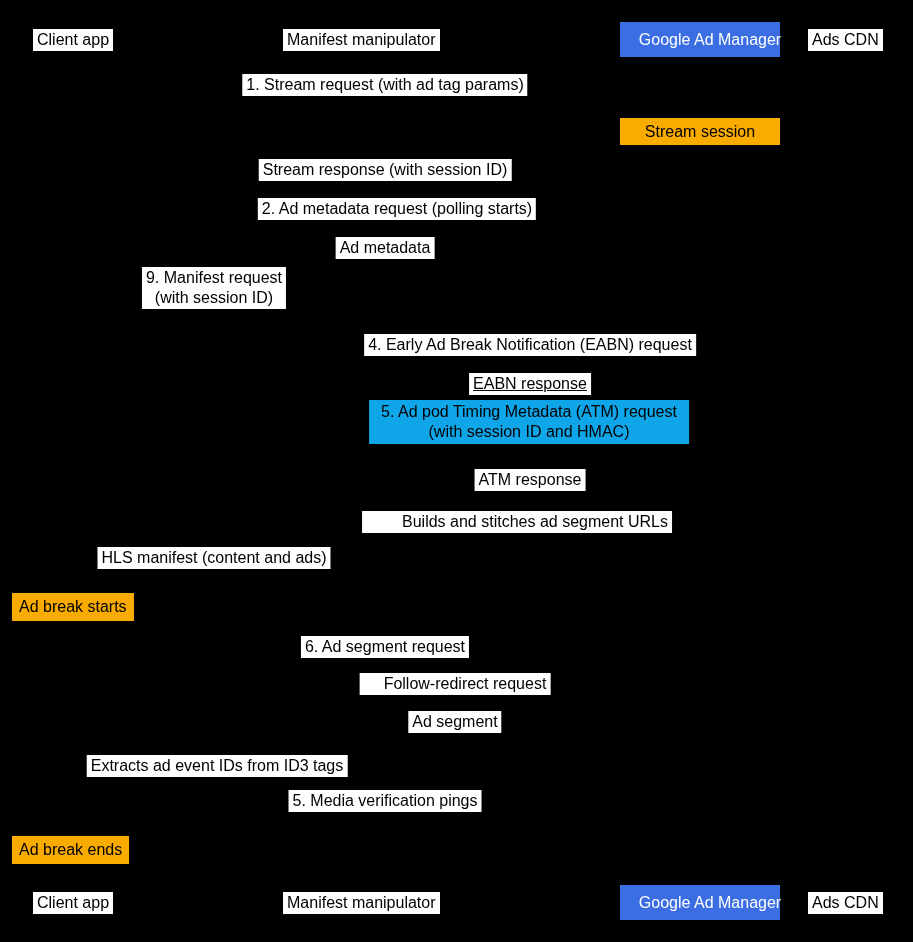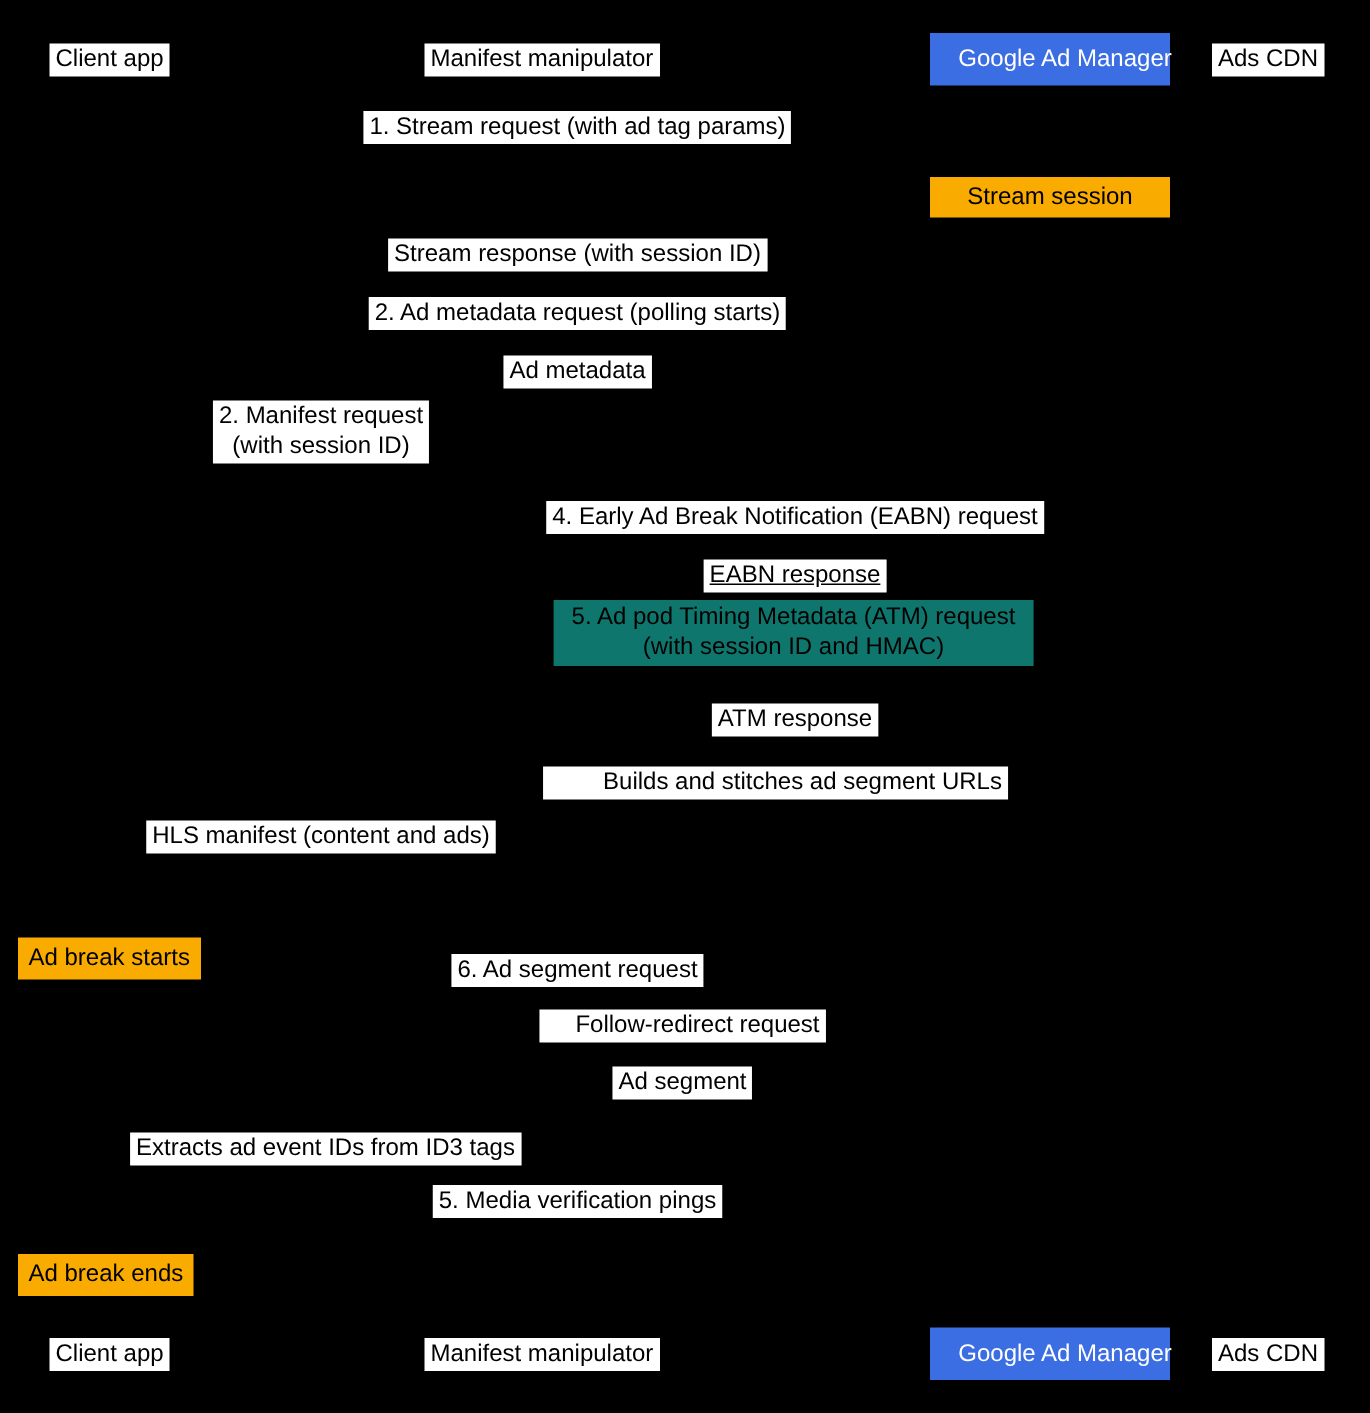--- a/index.html
+++ b/index.html
@@ -26,21 +26,21 @@
   }
   .anchor-center {
     transform: translateX(-50%);
   }
   .style-white {
     background: #ffffff;
     color: #000000;
     padding: 1px 4px;
   }
   .style-yellow {
-    background: #0f766e;
+    background: #0ea5e9;
     color: #000000;
     padding: 2px 12px;
     text-align: center;
   }
   .style-yellow-badge {
     background: #f9ab00;
     color: #000000;
     padding: 3px 7px;
     line-height: 22px;
   }
@@ -57,32 +57,32 @@
 <body>
 
 <div id="diagram">
     <div class="node style-white" style="left: 33px; top: 29px;">Client app</div>
     <div class="node style-white" style="left: 283px; top: 29px;">Manifest manipulator</div>
     <div class="node style-blue" style="left: 620px; top: 22px; width: 160px; height: 35px;">Google Ad Manager</div>
     <div class="node style-white" style="left: 808px; top: 29px;">Ads CDN</div>
     <div class="node style-white anchor-center" style="left: 385px; top: 74px;">1. Stream request (with ad tag params)</div>
     <div class="node style-yellow-badge" style="left: 620px; top: 118px; width: 160px; height: 27px;">Stream session starts</div>
     <div class="node style-white anchor-center" style="left: 385px; top: 159px;">Stream response (with session ID)</div>
-    <div class="node style-white anchor-center" style="left: 385px; top: 198px;">2. Ad metadata request (polling starts)</div>
+    <div class="node style-white anchor-center" style="left: 397px; top: 198px;">2. Ad metadata request (polling starts)</div>
     <div class="node style-white anchor-center" style="left: 385px; top: 237px; text-align: right;">Ad metadata</div>
-    <div class="node style-white anchor-center" style="left: 214px; top: 267px;">2. Manifest request
+    <div class="node style-white anchor-center" style="left: 214px; top: 267px;">9. Manifest request
 (with session ID)</div>
     <div class="node style-white anchor-center" style="left: 530px; top: 334px;">4. Early Ad Break Notification (EABN) request</div>
     <div class="node style-white anchor-center" style="left: 530px; top: 373px; text-decoration: underline;">EABN response</div>
     <div class="node style-yellow anchor-center" style="left: 529px; top: 400px;">5. Ad pod Timing Metadata (ATM) request
 (with session ID and HMAC)</div>
     <div class="node style-white anchor-center" style="left: 530px; top: 469px;">ATM response</div>
     <div class="node style-white anchor-center" style="left: 517px; top: 511px; padding-left: 40px;">Builds and stitches ad segment URLs</div>
     <div class="node style-white anchor-center" style="left: 214px; top: 547px;">HLS manifest (content and ads)</div>
-    <div class="node style-yellow-badge" style="left: 12px; top: 593px; margin-top: 32px;">Ad break starts</div>
+    <div class="node style-yellow-badge" style="left: 12px; top: 593px;">Ad break starts</div>
     <div class="node style-white anchor-center" style="left: 385px; top: 636px;">6. Ad segment request</div>
     <div class="node style-white anchor-center" style="left: 455px; top: 673px; padding-left: 24px;">Follow-redirect request</div>
     <div class="node style-white anchor-center" style="left: 455px; top: 711px;">Ad segment</div>
     <div class="node style-white anchor-center" style="left: 217px; top: 755px;">Extracts ad event IDs from ID3 tags</div>
     <div class="node style-white anchor-center" style="left: 385px; top: 790px;">5. Media verification pings</div>
     <div class="node style-yellow-badge" style="left: 12px; top: 836px;">Ad break ends</div>
     <div class="node style-white" style="left: 33px; top: 892px;">Client app</div>
     <div class="node style-white" style="left: 283px; top: 892px;">Manifest manipulator</div>
     <div class="node style-blue" style="left: 620px; top: 885px; width: 160px; height: 35px;">Google Ad Manager</div>
     <div class="node style-white" style="left: 808px; top: 892px;">Ads CDN</div>

